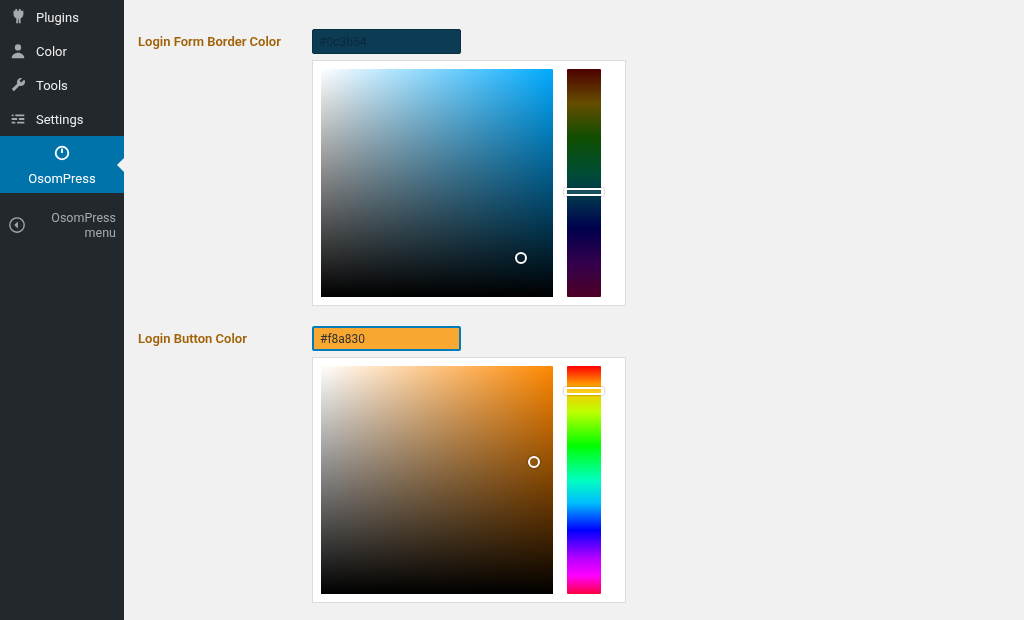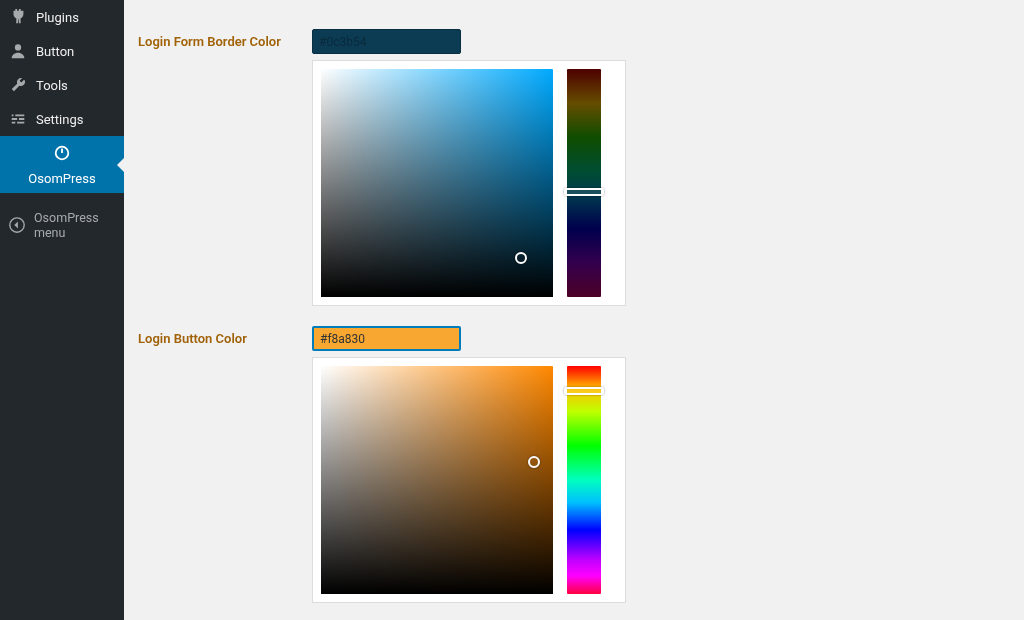--- a/index.html
+++ b/index.html
@@ -25,20 +25,21 @@
     flex-direction: column;
   }
   .menu-item {
     display: flex;
     align-items: center;
     padding: 7px 8px 7px 8px;
     font-size: 13px;
     color: #eee;
     cursor: pointer;
     gap: 8px;
+    text-align: right;
   }
   .menu-item .mi-icon {
     width: 20px;
     height: 20px;
     display: inline-flex;
     align-items: center;
     justify-content: center;
     color: #a7aaad;
   }
   .menu-item .mi-icon svg { width: 18px; height: 18px; }
@@ -213,21 +214,21 @@
     <span>Plugins</span>
   </div>
 
   <div class="menu-item">
     <span class="mi-icon">
       <svg viewBox="0 0 20 20" fill="currentColor">
           <circle cx="10" cy="6" r="3.5"></circle>
           <path d="M3 18c0-3.3 3.1-6 7-6s7 2.7 7 6H3z"></path>
         </svg>
     </span>
-    <span>Button</span>
+    <span>Color</span>
   </div>
 
   <div class="menu-item">
     <span class="mi-icon">
       <svg viewBox="0 0 20 20" fill="currentColor">
           <path d="M17.7 5.3c.4 1.6-.1 3.3-1.3 4.5-1.3 1.3-3.2 1.7-4.9 1.1l-6 6-2.4-2.4 6-6C8.5 6.8 8.9 4.9 10.2 3.6c1.2-1.2 2.9-1.7 4.5-1.3l-3 3 2 2 3-3z"></path>
         </svg>
     </span>
     <span>Tools</span>
   </div>

